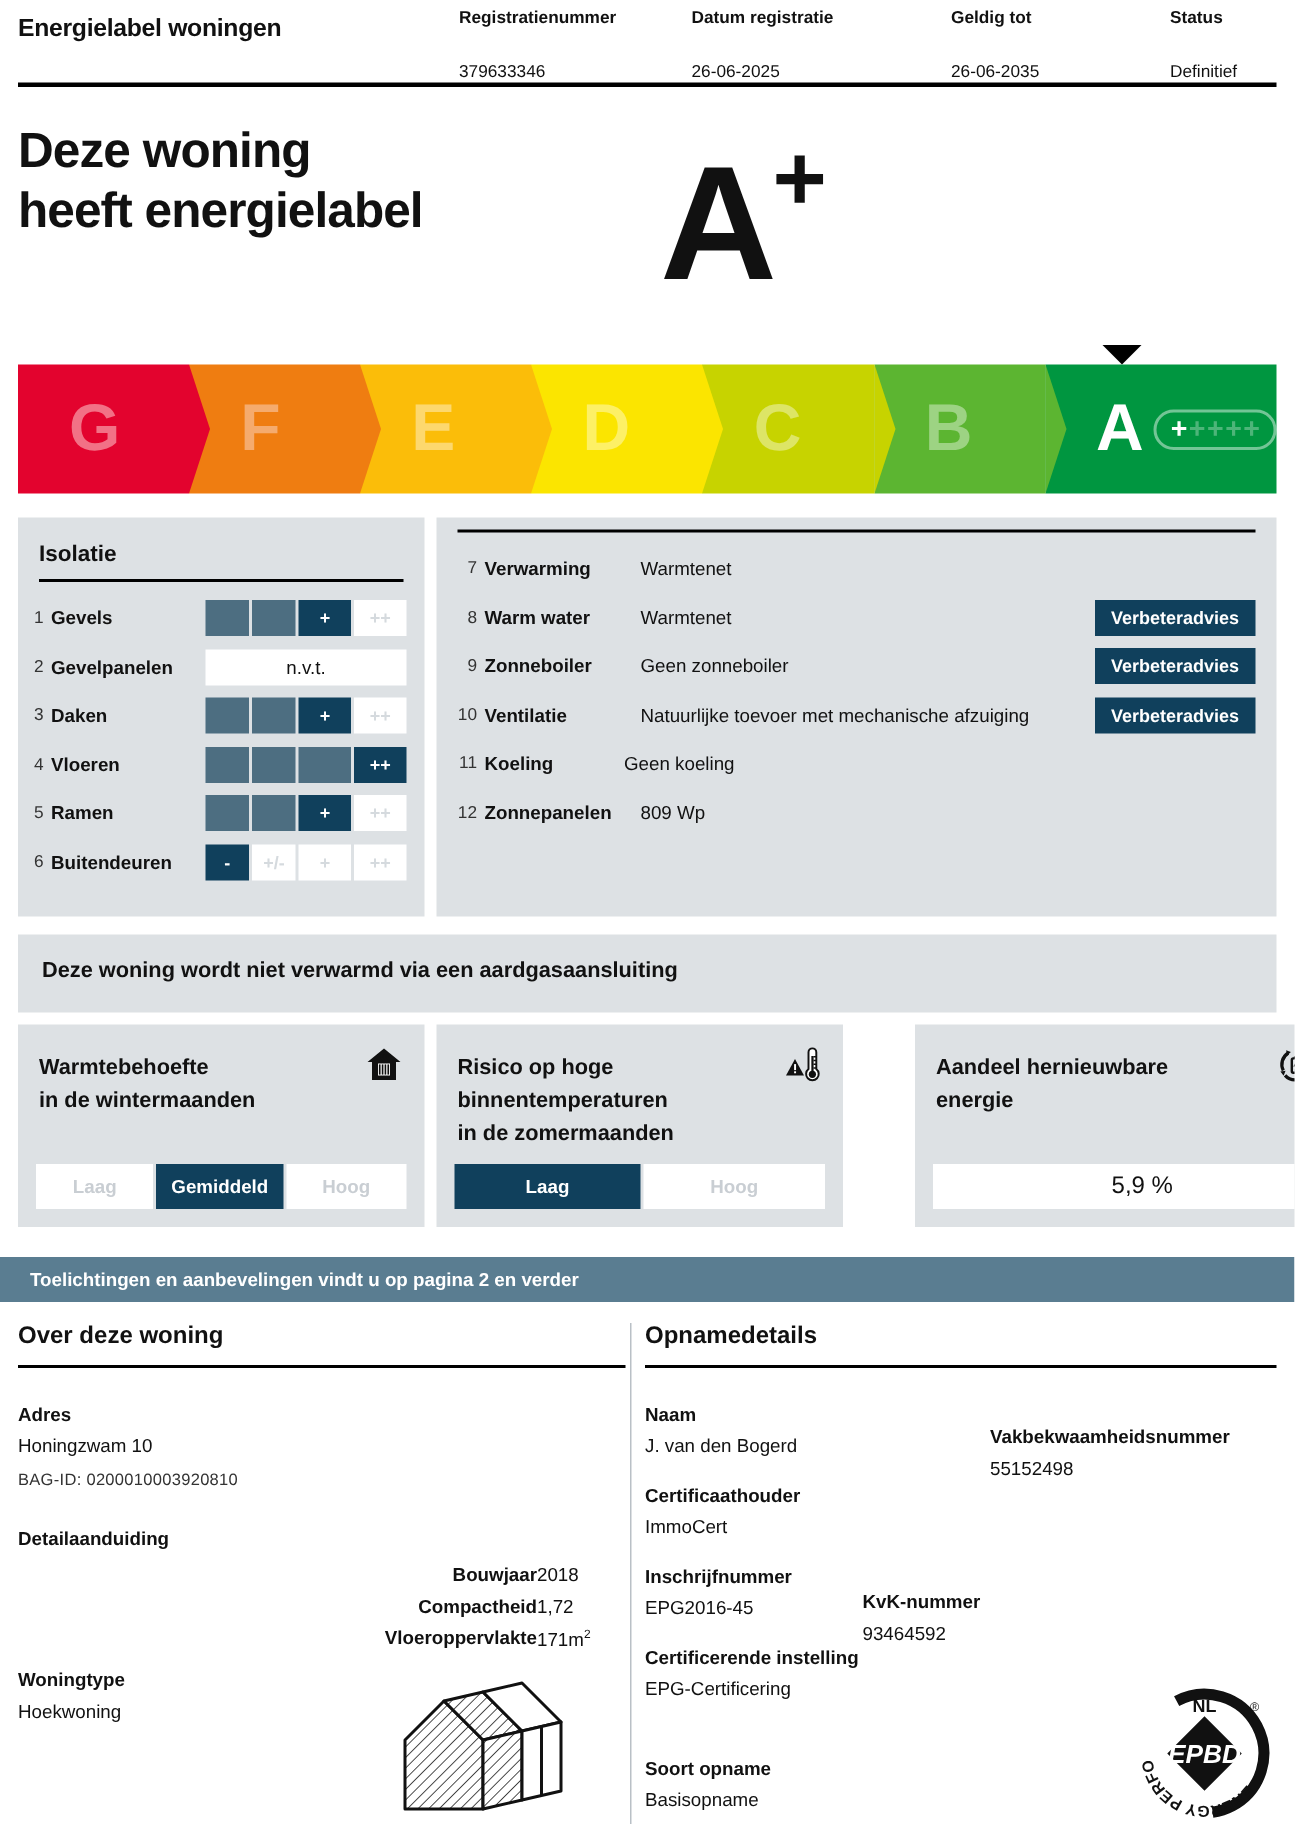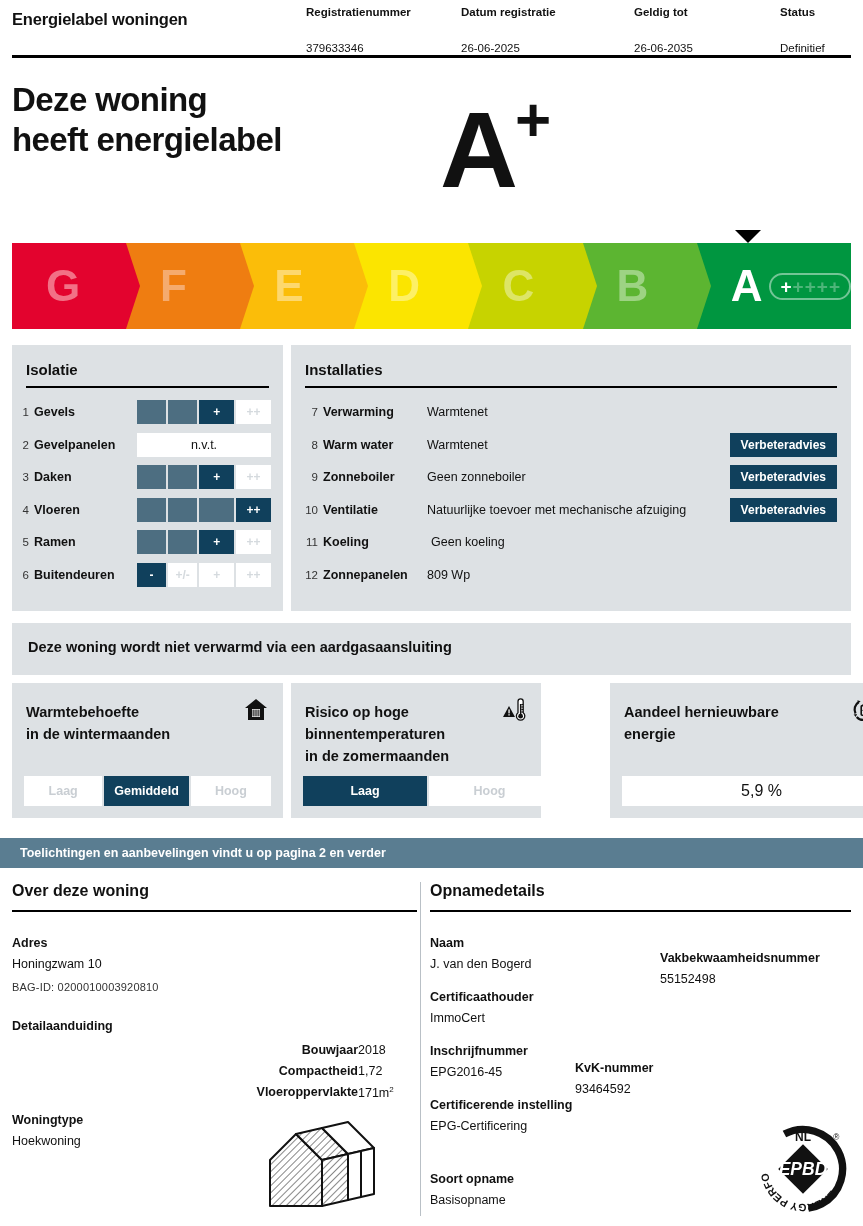--- a/index.html
+++ b/index.html
@@ -302,21 +302,20 @@
             <div class="cell cur" style="width: 30px;">-</div>
             <div class="cell empty" style="width: 30px;">+/-</div>
             <div class="cell empty" style="width: 36px;">+</div>
             <div class="cell empty" style="width: 36px;">++</div>
           </div>
         </div>
       </div>
   </div>
 
   <div class="panel" style="left:291px; top:345px; width:560px; height:266px;">
-    <div class="panel-h">Installaties</div>
     <div class="panel-rule"></div>
     <div id="installaties-rows" style="margin-top:8px; position:relative;">
         <div class="row" style="position: relative;">
           <div class="row-num" style="width: 32px;">7</div>
           <div class="row-lbl" style="width: 104px;">Verwarming</div>
           <div class="inst-val">Warmtenet</div>
         </div>
         <div class="row" style="position: relative;">
           <div class="row-num" style="width: 32px;">8</div>
           <div class="row-lbl" style="width: 104px;">Warm water</div>
@@ -330,21 +329,21 @@
           <div class="advice">Verbeteradvies</div>
         </div>
         <div class="row" style="position: relative;">
           <div class="row-num" style="width: 32px;">10</div>
           <div class="row-lbl" style="width: 104px;">Ventilatie</div>
           <div class="inst-val">Natuurlijke toevoer met mechanische afzuiging</div>
           <div class="advice">Verbeteradvies</div>
         </div>
         <div class="row" style="position: relative;">
           <div class="row-num" style="width: 32px;">11</div>
-          <div class="row-lbl" style="width: 108px;">Koeling</div>
+          <div class="row-lbl" style="width: 93px;">Koeling</div>
           <div class="inst-val">Geen koeling</div>
         </div>
         <div class="row" style="position: relative;">
           <div class="row-num" style="width: 32px;">12</div>
           <div class="row-lbl" style="width: 104px;">Zonnepanelen</div>
           <div class="inst-val">809 Wp</div>
         </div>
       </div>
   </div>
 
@@ -374,21 +373,21 @@
           </g>
       </svg>
     </div>
     <div class="choice" id="choice-0" style="width:247px;">
         <div style="width: 79px;">Laag</div>
         <div class="sel" style="width: 85px;">Gemiddeld</div>
         <div style="width: 81px;">Hoog</div>
       </div>
   </div>
 
-  <div class="ibox" style="left:291px; width:250px;">
+  <div class="ibox" style="left:291px; width:271px;">
     <div class="ibox-t">
       <div>Risico op hoge</div>
       <div>binnentemperaturen</div>
       <div>in de zomermaanden</div>
     </div>
     <div class="ibox-icon">
       <svg width="26" height="26" viewBox="0 0 26 26">
         <path d="M17 4.5 a2.6 2.6 0 0 1 5.2 0 v11.2 a4.2 4.2 0 1 1 -5.2 0 Z" fill="#fff" stroke="#111" stroke-width="1.3"></path>
         <circle cx="19.6" cy="19.2" r="2.4" fill="#111"></circle>
         <rect x="18.9" y="7" width="1.5" height="12" fill="#111"></rect>

